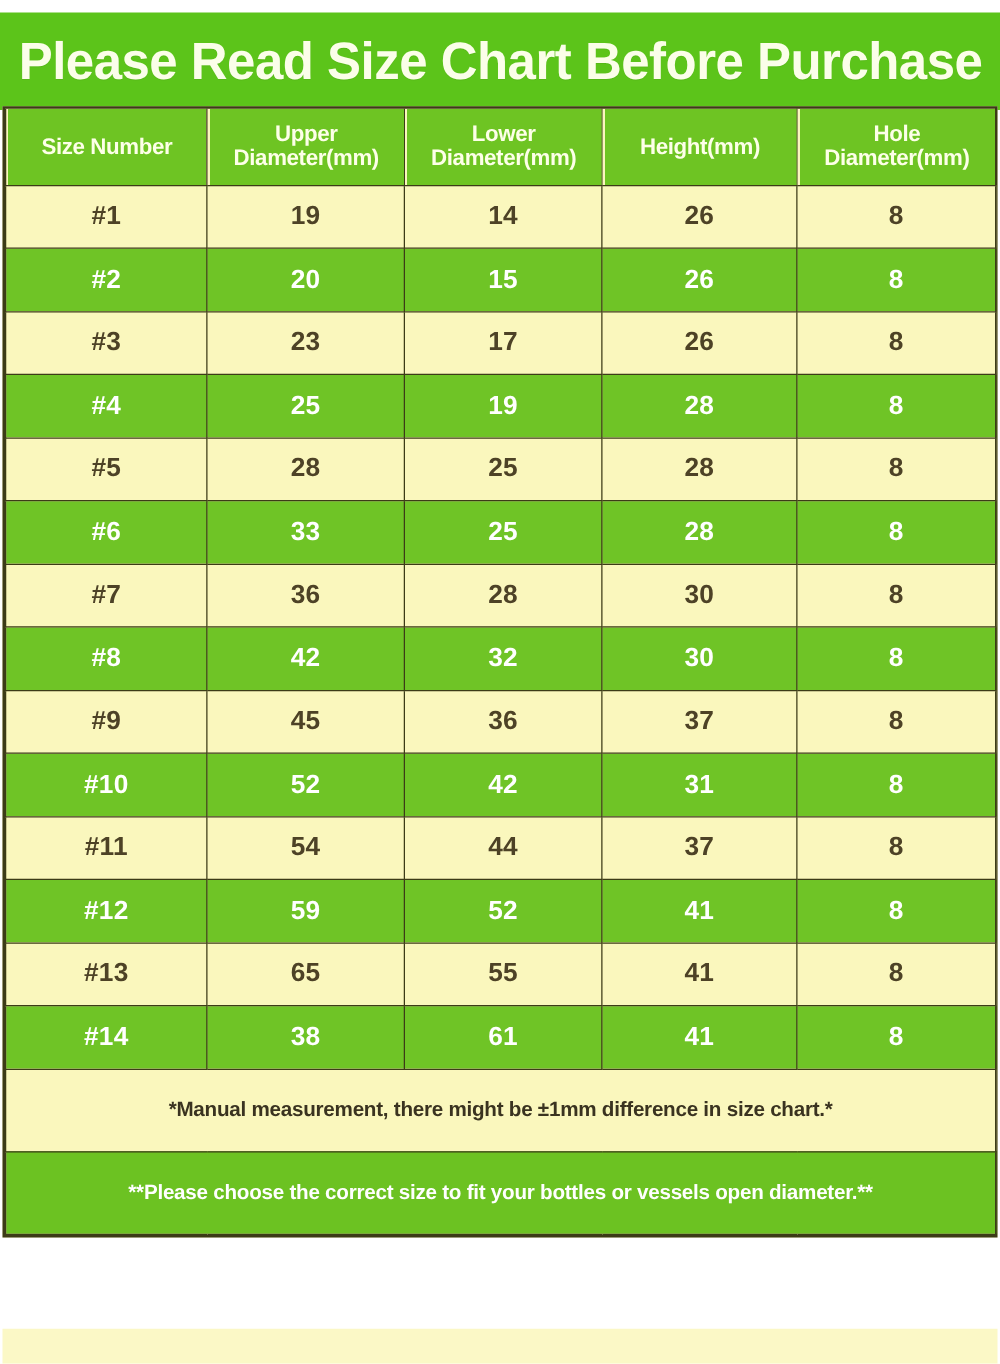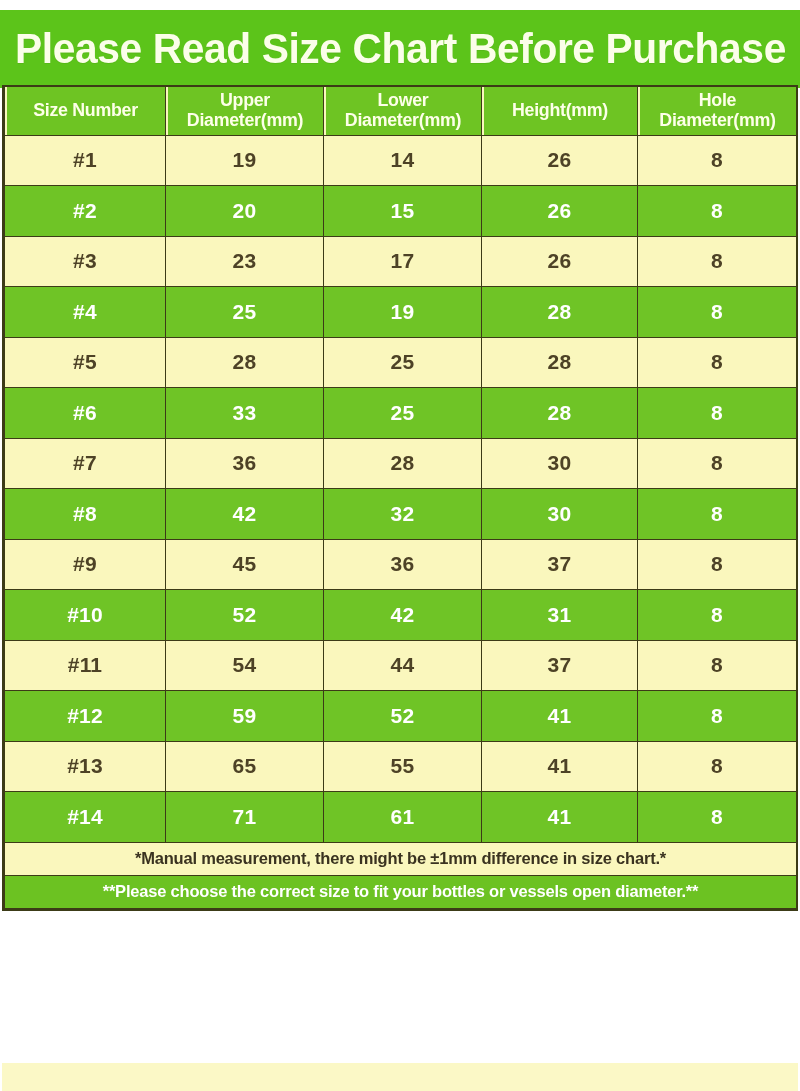--- a/index.html
+++ b/index.html
@@ -65,21 +65,21 @@
     table-layout: fixed;
   }
 
   table.size-table col.c-size   { width: 161px; }
   table.size-table col.c-upper  { width: 158px; }
   table.size-table col.c-lower  { width: 158px; }
   table.size-table col.c-height { width: 156px; }
   table.size-table col.c-hole   { width: 159px; }
 
   
-  tr.head-row { height: 48px; }
+  tr.head-row { height: 61px; }
   tr.head-row th {
     background: #6ec423;
     color: #fdffe8;
     border: 1px solid #3c3b17;
     border-top: none;
     font-family: "Liberation Sans", sans-serif;
     font-weight: bold;
     font-size: 18px;
     line-height: 1.08;
     padding: 2px 3px;
@@ -107,21 +107,21 @@
   tr.row-cream td {
     background: #faf7bd;
     color: #4d4226;
   }
   tr.row-green td {
     background: #6fc426;
     color: #ffffff;
   }
 
   
-  tr.note-row { height: 33px; }
+  tr.note-row { height: 66px; }
   tr.note-row td {
     border: 1px solid #3c3b17;
     text-align: center;
     vertical-align: middle;
     font-family: "Liberation Sans", sans-serif;
     font-weight: bold;
     font-size: 16.5px;
     letter-spacing: -0.2px;
     padding: 0 8px;
     white-space: nowrap;
@@ -273,21 +273,21 @@
         </tr>
         <tr class="data-row row-cream">
           <td>#13</td>
           <td>65</td>
           <td>55</td>
           <td>41</td>
           <td>8</td>
         </tr>
         <tr class="data-row row-green">
           <td>#14</td>
-          <td>71</td>
+          <td>38</td>
           <td>61</td>
           <td>41</td>
           <td>8</td>
         </tr>
 
         <tr class="note-row note-cream">
           <td colspan="5">*Manual measurement, there might be ±1mm difference in size chart.*</td>
         </tr>
         <tr class="note-row note-green">
           <td colspan="5">**Please choose the correct size to fit your bottles or vessels open diameter.**</td>

